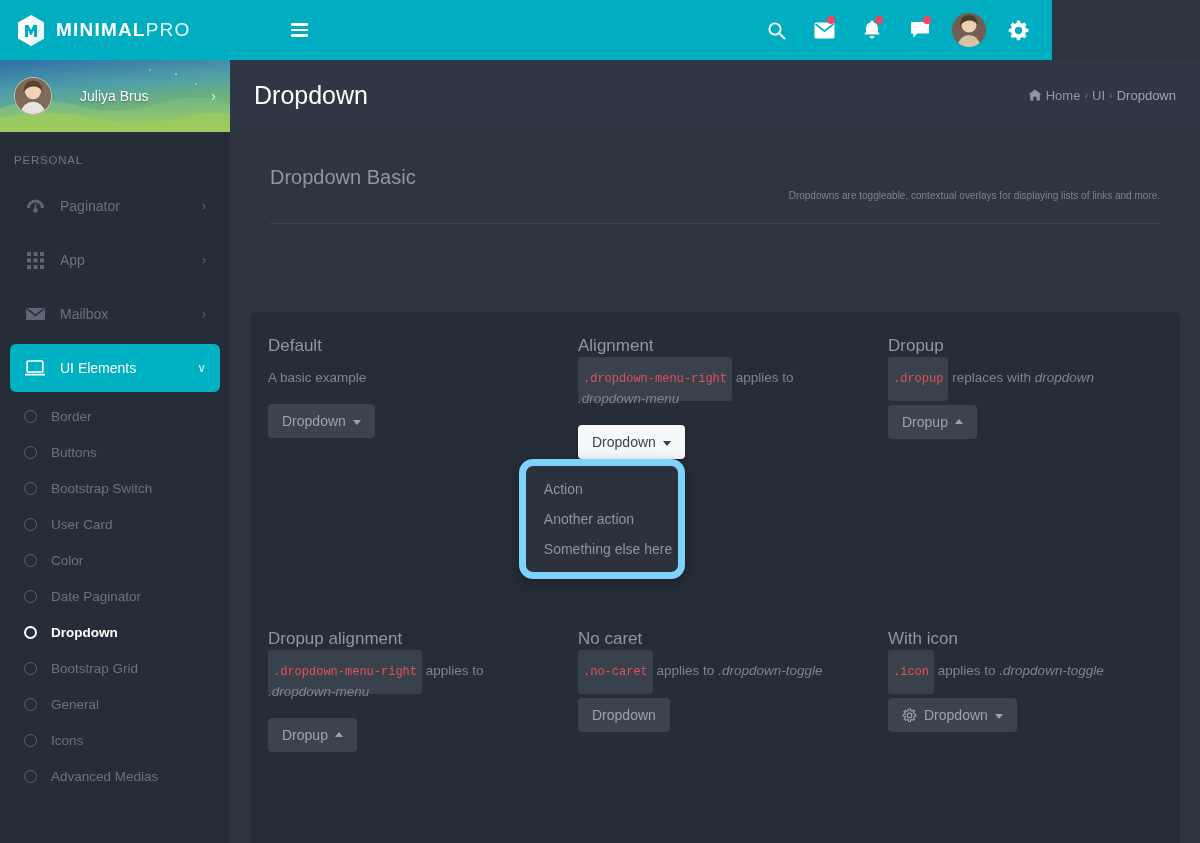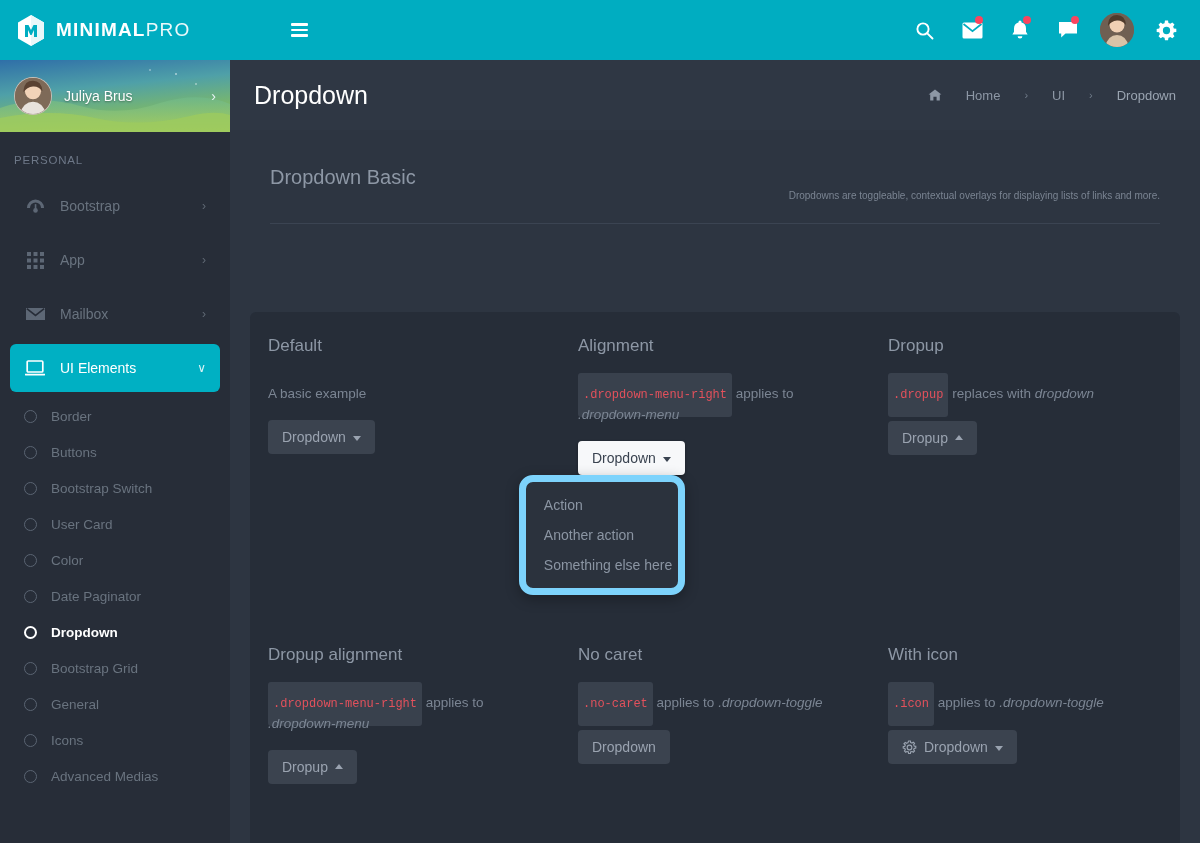--- a/index.html
+++ b/index.html
@@ -6,21 +6,21 @@
   html, body {
     width: 1200px; height: 843px;
     background: #2d3541;
     font-family: "Liberation Sans", sans-serif;
     overflow: hidden;
   }
 
   
   .topbar {
     position: absolute; top: 0; left: 0;
-    width: 1200px; height: 60px;
+    width: 1052px; height: 60px;
     background: #00adc1;
     display: flex; align-items: center; gap: 42px;
   }
   .brand {
     width: 230px; height: 60px;
     display: flex; align-items: center; padding-left: 16px; gap: 10px;
   }
   .logo-mark {
     width: 30px; height: 33px; position: relative; flex: 0 0 auto;
   }
@@ -65,21 +65,21 @@
 
   
   .sidebar {
     position: absolute; top: 60px; left: 0;
     width: 230px; height: 783px;
     background: #272d38;
     overflow: hidden;
   }
   .profile-card {
     height: 72px; position: relative; overflow: hidden;
-    display: flex; align-items: center; padding: 0 14px; gap: 12px;
+    display: flex; align-items: center; padding: 0 14px; gap: 28px;
     cursor: pointer;
   }
   .profile-bg { position: absolute; inset: 0; }
   .profile-avatar {
     width: 38px; height: 38px; border-radius: 50%;
     position: relative; z-index: 2; overflow: hidden;
     border: 1px solid rgba(255,255,255,.55);
     background: #8a7361;
   }
   .profile-name {
@@ -129,21 +129,21 @@
     width: 970px; height: 783px;
     background: #2d3541;
   }
   .page-head {
     height: 70px; padding: 0 24px;
     display: flex; align-items: center;
     background: #2f3744;
   }
   .page-title { color: #fff; font-size: 25px; font-weight: 400; }
   .breadcrumb {
-    margin-left: auto; display: flex; align-items: center; gap: 24px;
+    margin-left: auto; display: flex; align-items: center; gap: 4px;
     color: #8d97a5; font-size: 13px;
   }
   .breadcrumb .sep { color: #717c8a; font-size: 11px; }
   .breadcrumb .crumb { cursor: pointer; }
   .breadcrumb .crumb.current { color: #9aa4b1; }
   .bc-home-icon { color: #8d97a5; display: flex; }
 
   .card {
     margin: 18px 20px 10px 20px;
     padding: 18px 20px 0 20px;
@@ -157,21 +157,21 @@
     width: 930px; height: 581px;
     background: #262d38;
     border-radius: 6px;
     padding: 24px 0 0 0;
   }
   .grid-row { display: flex; }
   .col { width: 310px; padding: 0 18px; position: relative; }
 
   .demo-title { color: #8d97a5; font-size: 17px; }
   .demo-desc {
-    color: #7b8593; font-size: 13.5px; margin-top: 28px; line-height: 20px;
+    color: #7b8593; font-size: 13.5px; margin-top: 12px; line-height: 20px;
   }
   .demo-desc .it { font-style: italic; }
   code.tag {
     font-family: "Liberation Mono", monospace;
     font-size: 12px; color: #e3515c;
     background: #39414d; border-radius: 3px;
     padding: 15px 5px; white-space: nowrap; text-align: center;
   }
 
   .btn {
@@ -319,21 +319,21 @@
   <div class="section-label">PERSONAL</div>
 
   <div class="nav-item">
     <span class="nv-ico">
       <svg width="19" height="17" viewBox="0 0 20 17" fill="currentColor">
         <path d="M10 1 A9 9 0 0 0 1 10 h3.2 A5.8 5.8 0 0 1 10 4.2 A5.8 5.8 0 0 1 15.8 10 H19 A9 9 0 0 0 10 1 Z"></path>
         <circle cx="10" cy="12.6" r="2.4"></circle>
           <rect x="9.2" y="6" width="1.7" height="5"></rect>
       </svg>
     </span>
-    <span>Bootstrap</span>
+    <span>Paginator</span>
     <span class="nv-arrow">›</span>
   </div>
 
   <div class="nav-item">
     <span class="nv-ico">
       <svg width="17" height="17" viewBox="0 0 17 17" fill="currentColor">
         <rect x="0" y="0" width="4" height="4"></rect>
           <rect x="6.5" y="0" width="4" height="4"></rect>
           <rect x="13" y="0" width="4" height="4"></rect>
         <rect x="0" y="6.5" width="4" height="4"></rect>

